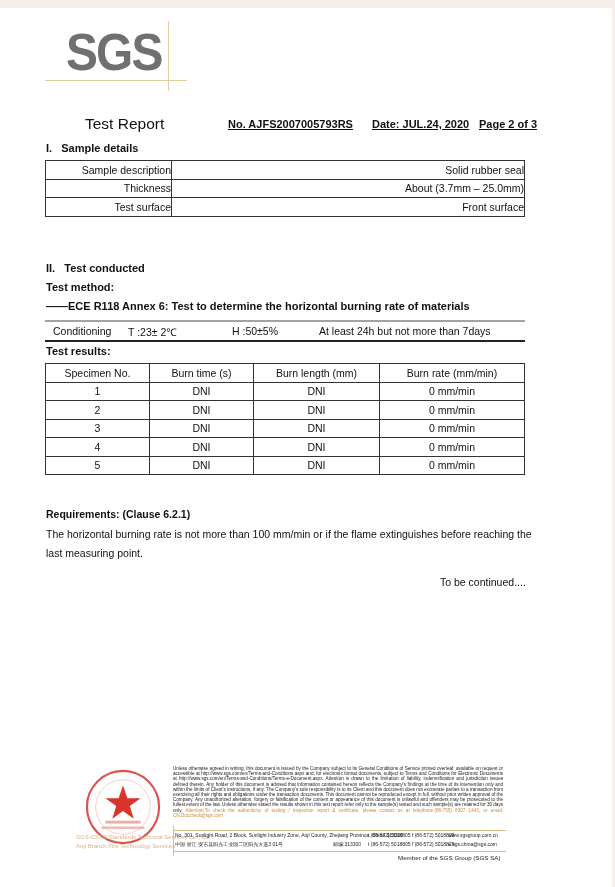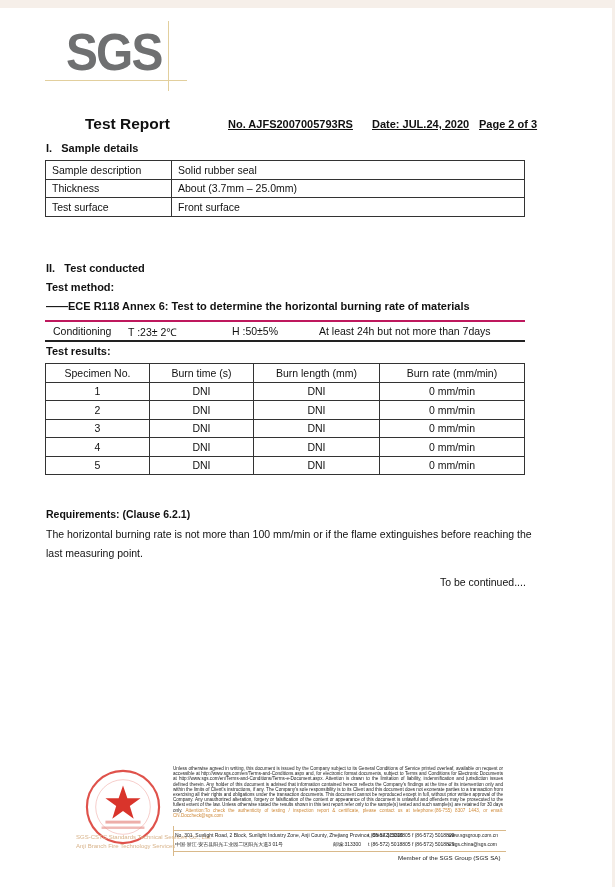--- a/index.html
+++ b/index.html
@@ -8,31 +8,31 @@
     font-family: "Liberation Sans", sans-serif; color: #111;
   }
   .page { position: absolute; left: 0; top: 0; width: 612px; height: 882px; background: #ffffff; margin-top: 8px; }
   .abs { position: absolute; }
   
   .logo-text { left: 66px; top: 14px; font-family: "Liberation Sans", sans-serif; font-weight: bold;
     font-size: 52px; color: #6f7071; letter-spacing: -2px; transform: scaleX(0.92); transform-origin: left top; }
   .logo-hline { left: 45px; top: 72px; width: 142px; height: 1px; background: #e2cf9d; }
   .logo-vline { left: 168px; top: 13px; width: 1px; height: 70px; background: #e2cf9d; }
   
-  .hdr-title { left: 85px; top: 107px; font-size: 15.5px; font-weight: bold; }
+  .hdr-title { left: 85px; top: 107px; font-size: 15.5px; font-weight: normal; }
   .hdr-item { top: 110px; font-size: 11px; font-weight: bold; text-decoration: underline; }
   
   .sec { font-size: 11px; font-weight: bold; }
   .body-text { font-size: 10.5px; }
   table { border-collapse: collapse; }
   .tbl-sample { left: 45px; top: 152px; width: 480px; }
   .tbl-sample td { border: 1px solid #333; height: 17.5px; padding: 0 0 0 6px; font-size: 10.5px; }
   .tbl-sample td:first-child { width: 119px; border-right: 1.5px solid #333; }
-  .tbl-sample { border: 1.5px solid #333; }
-  .cond { left: 45px; top: 312px; width: 480px; height: 18px; border-top: 2px solid #be185d; border-bottom: 2px solid #222; font-size: 10.5px; }
+  .tbl-sample { border: 1.5px solid #333; text-align: right; }
+  .cond { left: 45px; top: 312px; width: 480px; height: 18px; border-top: 2px solid #a3a3a3; border-bottom: 2px solid #222; font-size: 10.5px; }
   .cond span { position: absolute; top: 3px; }
   .tbl-res { left: 45px; top: 355px; width: 480px; border: 1.5px solid #333; }
   .tbl-res td, .tbl-res th { border: 1px solid #333; height: 17.5px; padding: 0; text-align: center; font-size: 10.5px; font-weight: normal; }
   .tbl-res .c1 { width: 103px; } .tbl-res .c2 { width: 103px; } .tbl-res .c3 { width: 125px; text-align: center; }
   
   .stamp { left: 84px; top: 760px; width: 78px; height: 78px; }
   .stamp-cap { font-size: 6px; color: #d8b38a; }
   .disclaimer { left: 173px; top: 758px; width: 330px; font-size: 4.6px; line-height: 5.2px; color: #222; text-align: justify; }
   .attn { color: #cf8a3a; }
   .addr-box { left: 173px; top: 822px; width: 333px; height: 20px; border-top: 1px solid #d9b98a; border-bottom: 1px solid #d9b98a; }

